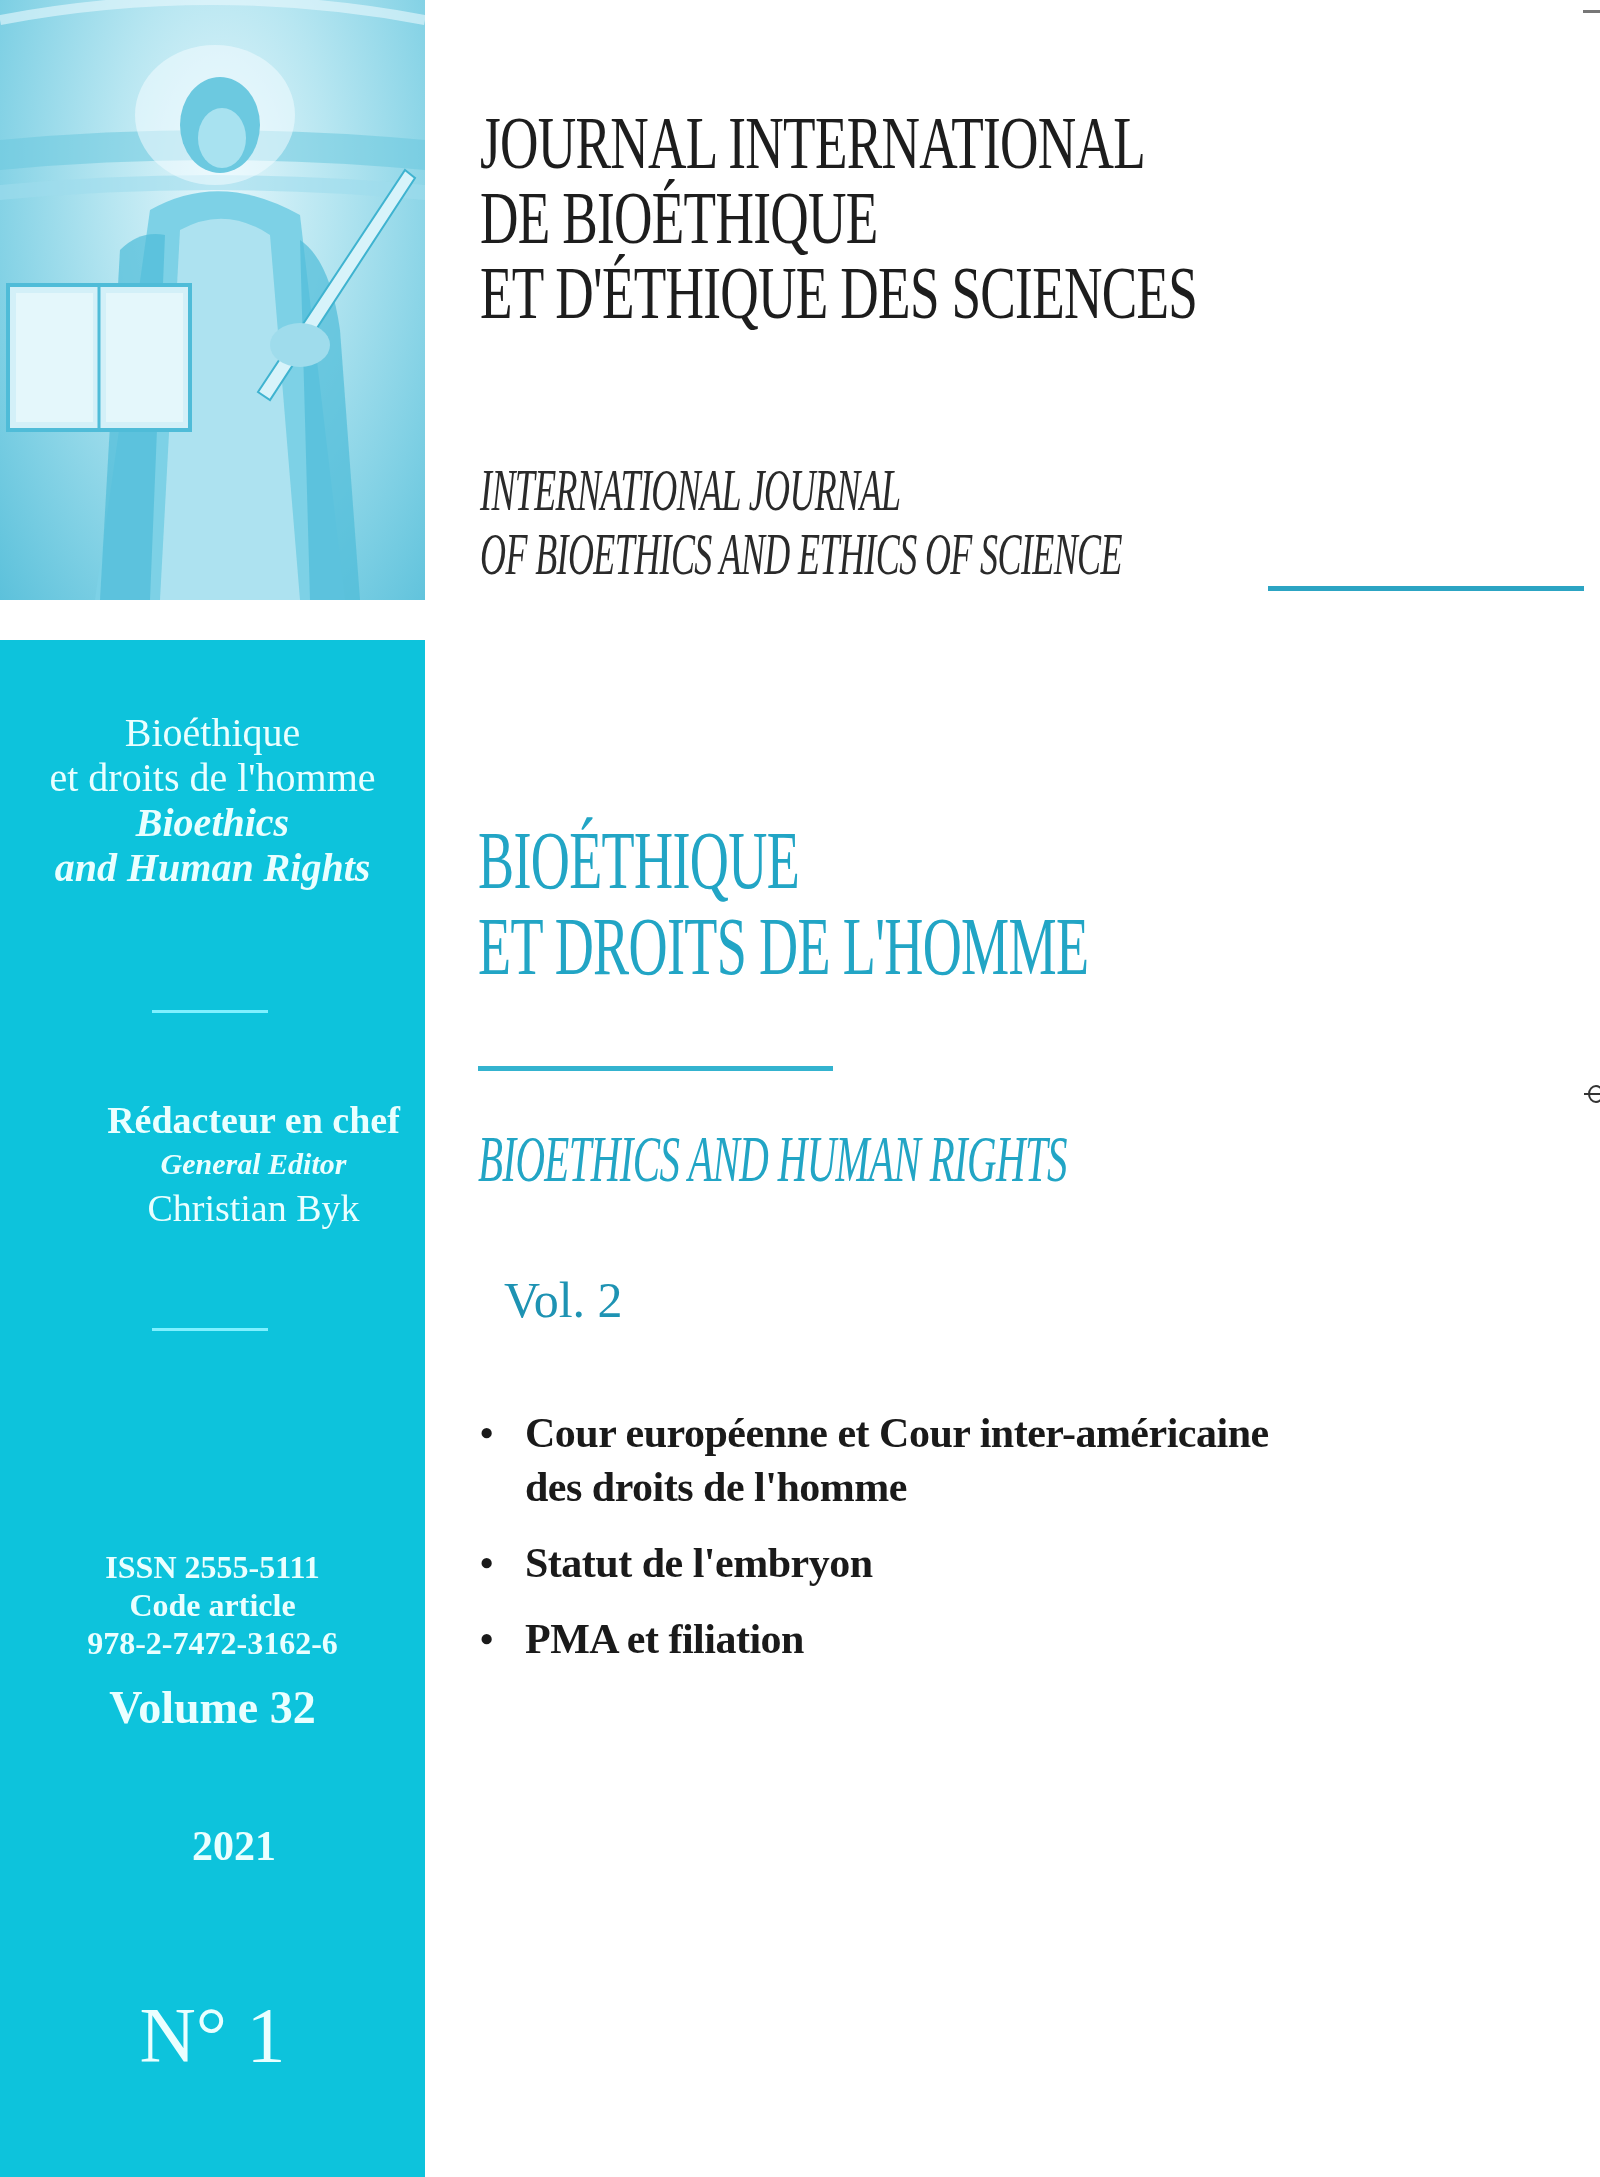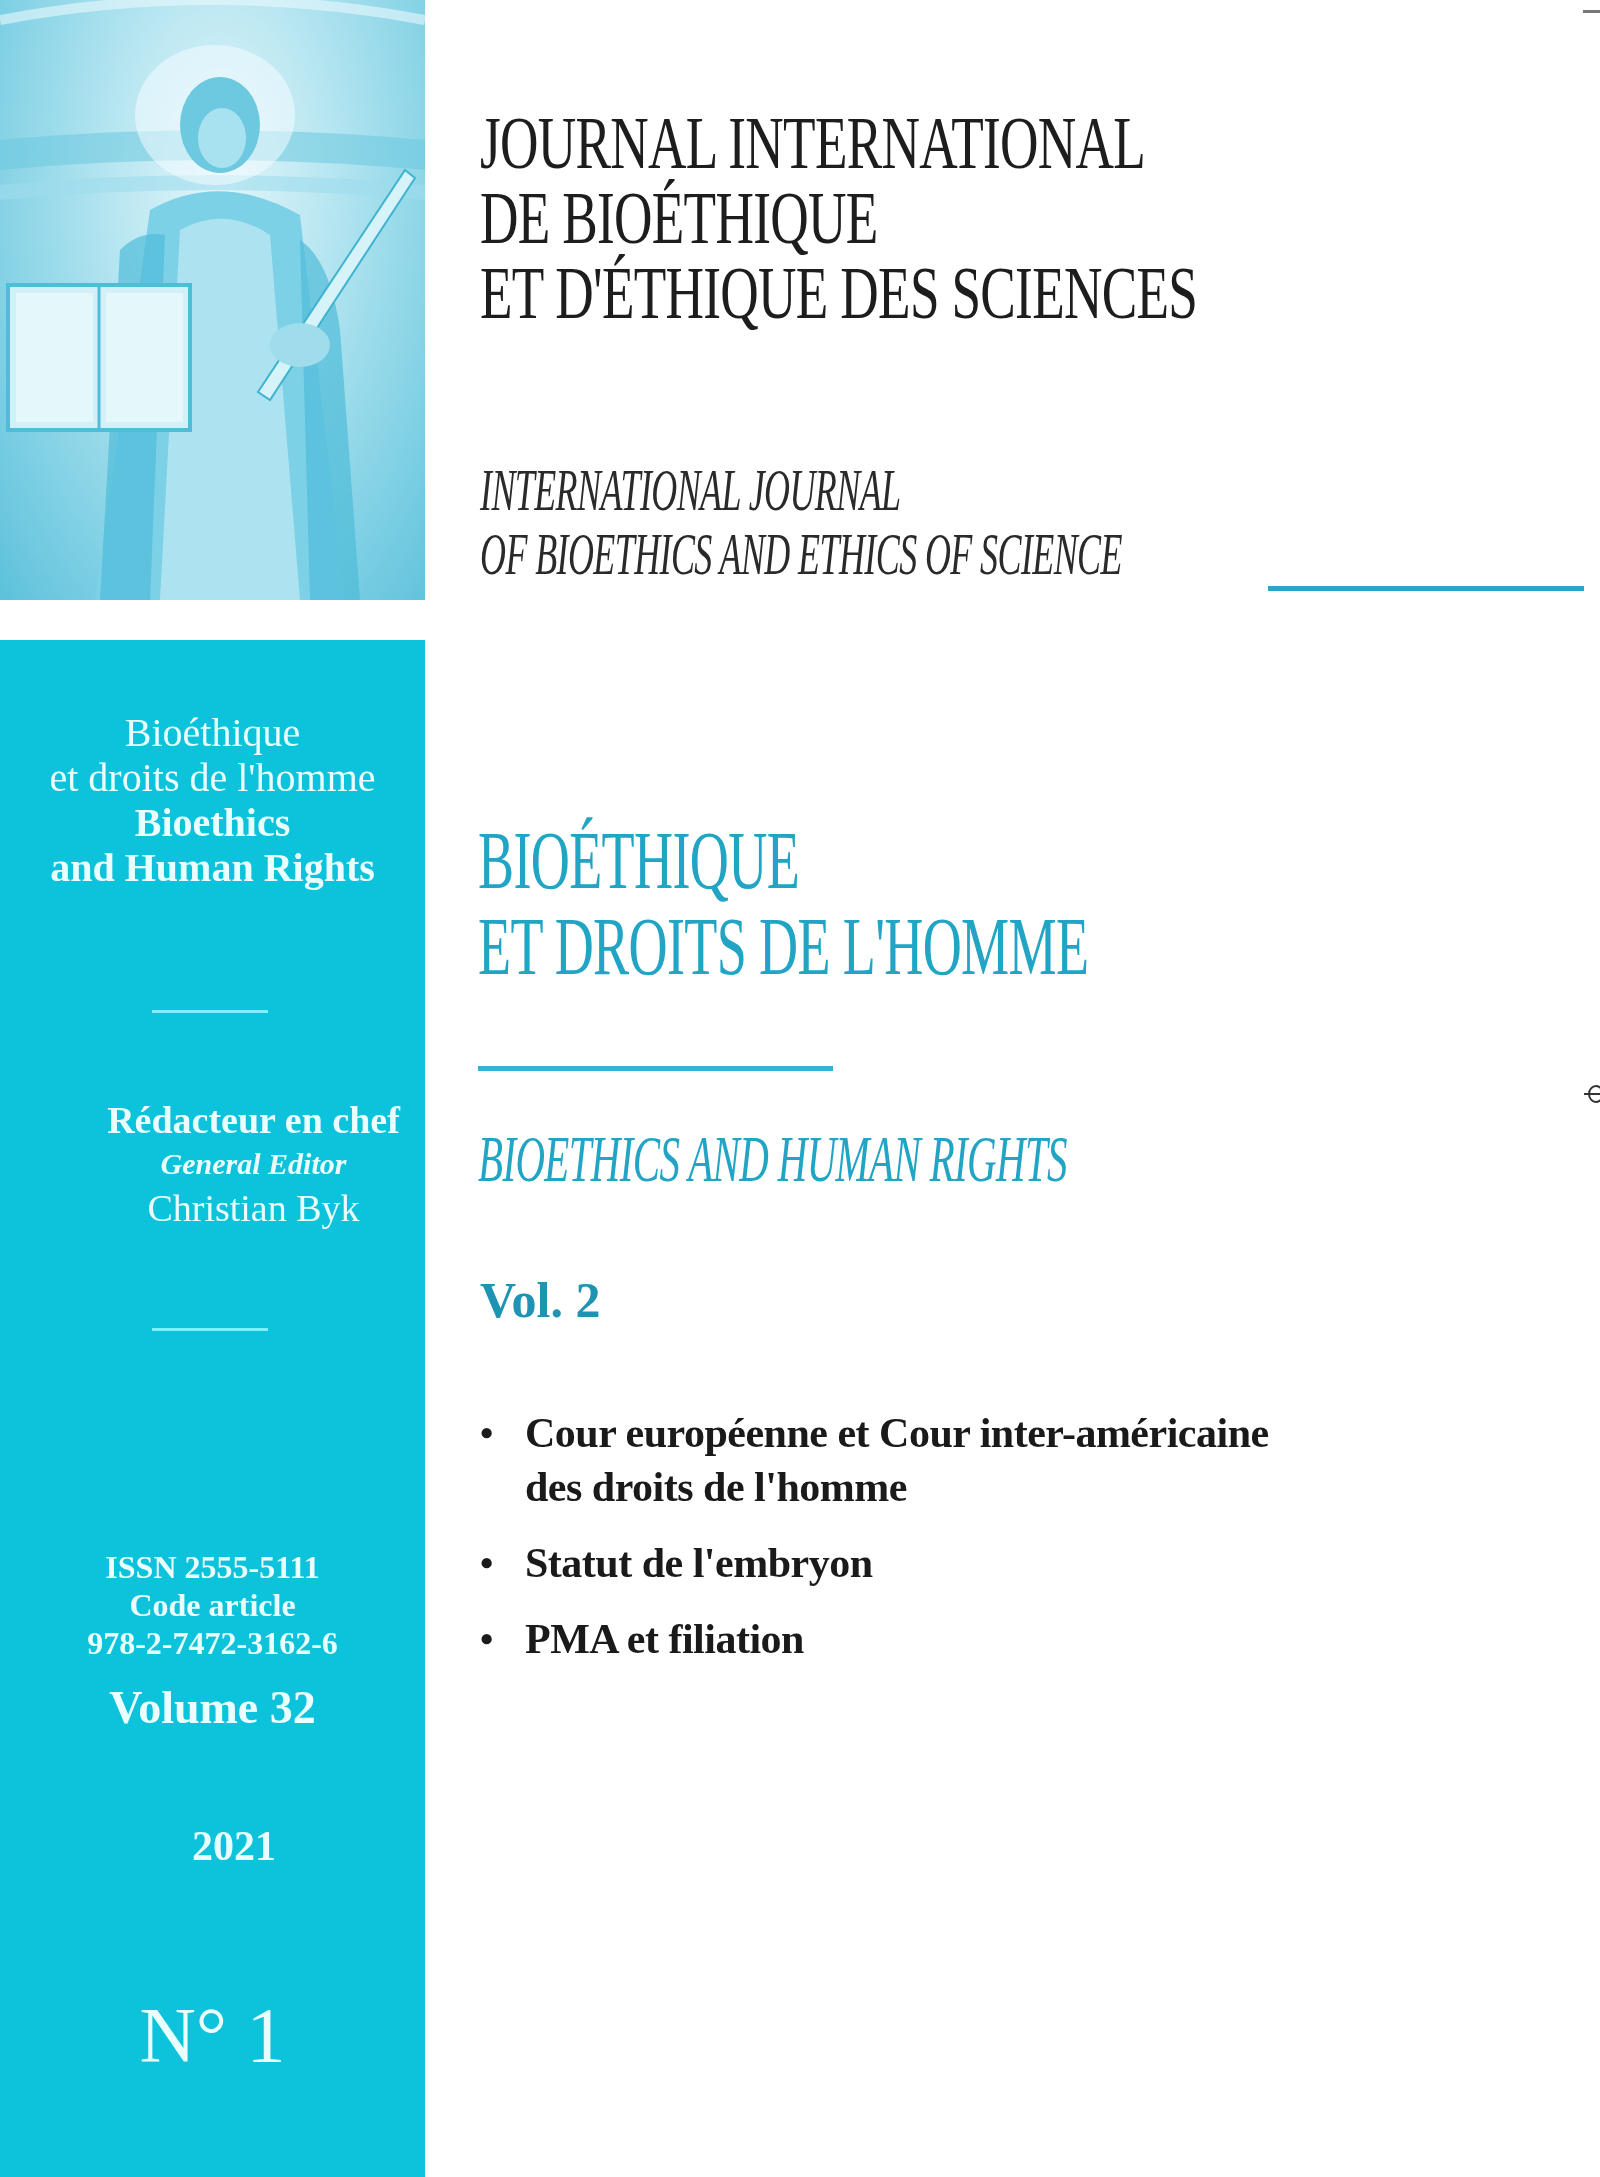--- a/index.html
+++ b/index.html
@@ -41,21 +41,21 @@
   }
   .subtitle-rule {
     position: absolute; left: 1268px; top: 586px; width: 316px; height: 5px; background: #2ca4c3;
   }
   .side-panel {
     position: absolute; left: 0; top: 640px; width: 425px; height: 1537px;
     background: #0dc3dc; color: #eaffff; text-align: center;
   }
   .side-block { position: absolute; left: 0; width: 425px; }
   .side-section-fr { font-size: 40px; line-height: 45px; }
-  .side-section-en { font-size: 40px; line-height: 45px; font-weight: bold; }
+  .side-section-en { font-size: 40px; line-height: 45px; font-style: italic; font-weight: bold; }
   .side-rule {
     position: absolute; left: 152px; width: 116px; height: 3px; background: #7ff0ff;
   }
   .side-editor-role { font-size: 38px; line-height: 44px; font-weight: bold; }
   .side-editor-role-en { font-size: 30px; line-height: 44px; font-style: italic; font-weight: bold; }
   .side-editor-name { font-size: 38px; line-height: 44px; }
   .side-small { font-size: 32px; line-height: 38px; font-weight: bold; }
   .side-volume { font-size: 46px; line-height: 52px; font-weight: bold; }
   .side-year { font-size: 42px; line-height: 48px; font-weight: bold; padding-left: 43px; }
   .side-number { font-size: 78px; line-height: 86px; }
@@ -68,22 +68,22 @@
   .theme-rule {
     position: absolute; left: 478px; top: 1066px; width: 355px; height: 5px; background: #34b3cf;
   }
   .theme-subtitle {
     position: absolute; left: 478px; top: 1124px;
     font-size: 66px; line-height: 70px; color: #22a5c5; font-style: italic;
     transform: scaleX(0.62); transform-origin: left top;
     white-space: nowrap; letter-spacing: -1px;
   }
   .vol-label {
-    position: absolute; left: 480px; top: 1272px;
-    font-size: 50px; line-height: 56px; color: #1e93b3; font-weight: bold;
+    position: absolute; left: 504px; top: 1272px;
+    font-size: 50px; line-height: 56px; color: #1e93b3; font-weight: normal;
   }
   .topics {
     position: absolute; left: 478px; top: 1406px; width: 1000px;
     list-style: none; margin: 0; padding: 0; color: #1a1a1a;
   }
   .topics li {
     position: relative; padding-left: 47px;
     font-size: 42px; line-height: 54px; font-weight: bold; margin-bottom: 22px;
     letter-spacing: -0.5px;
   }

